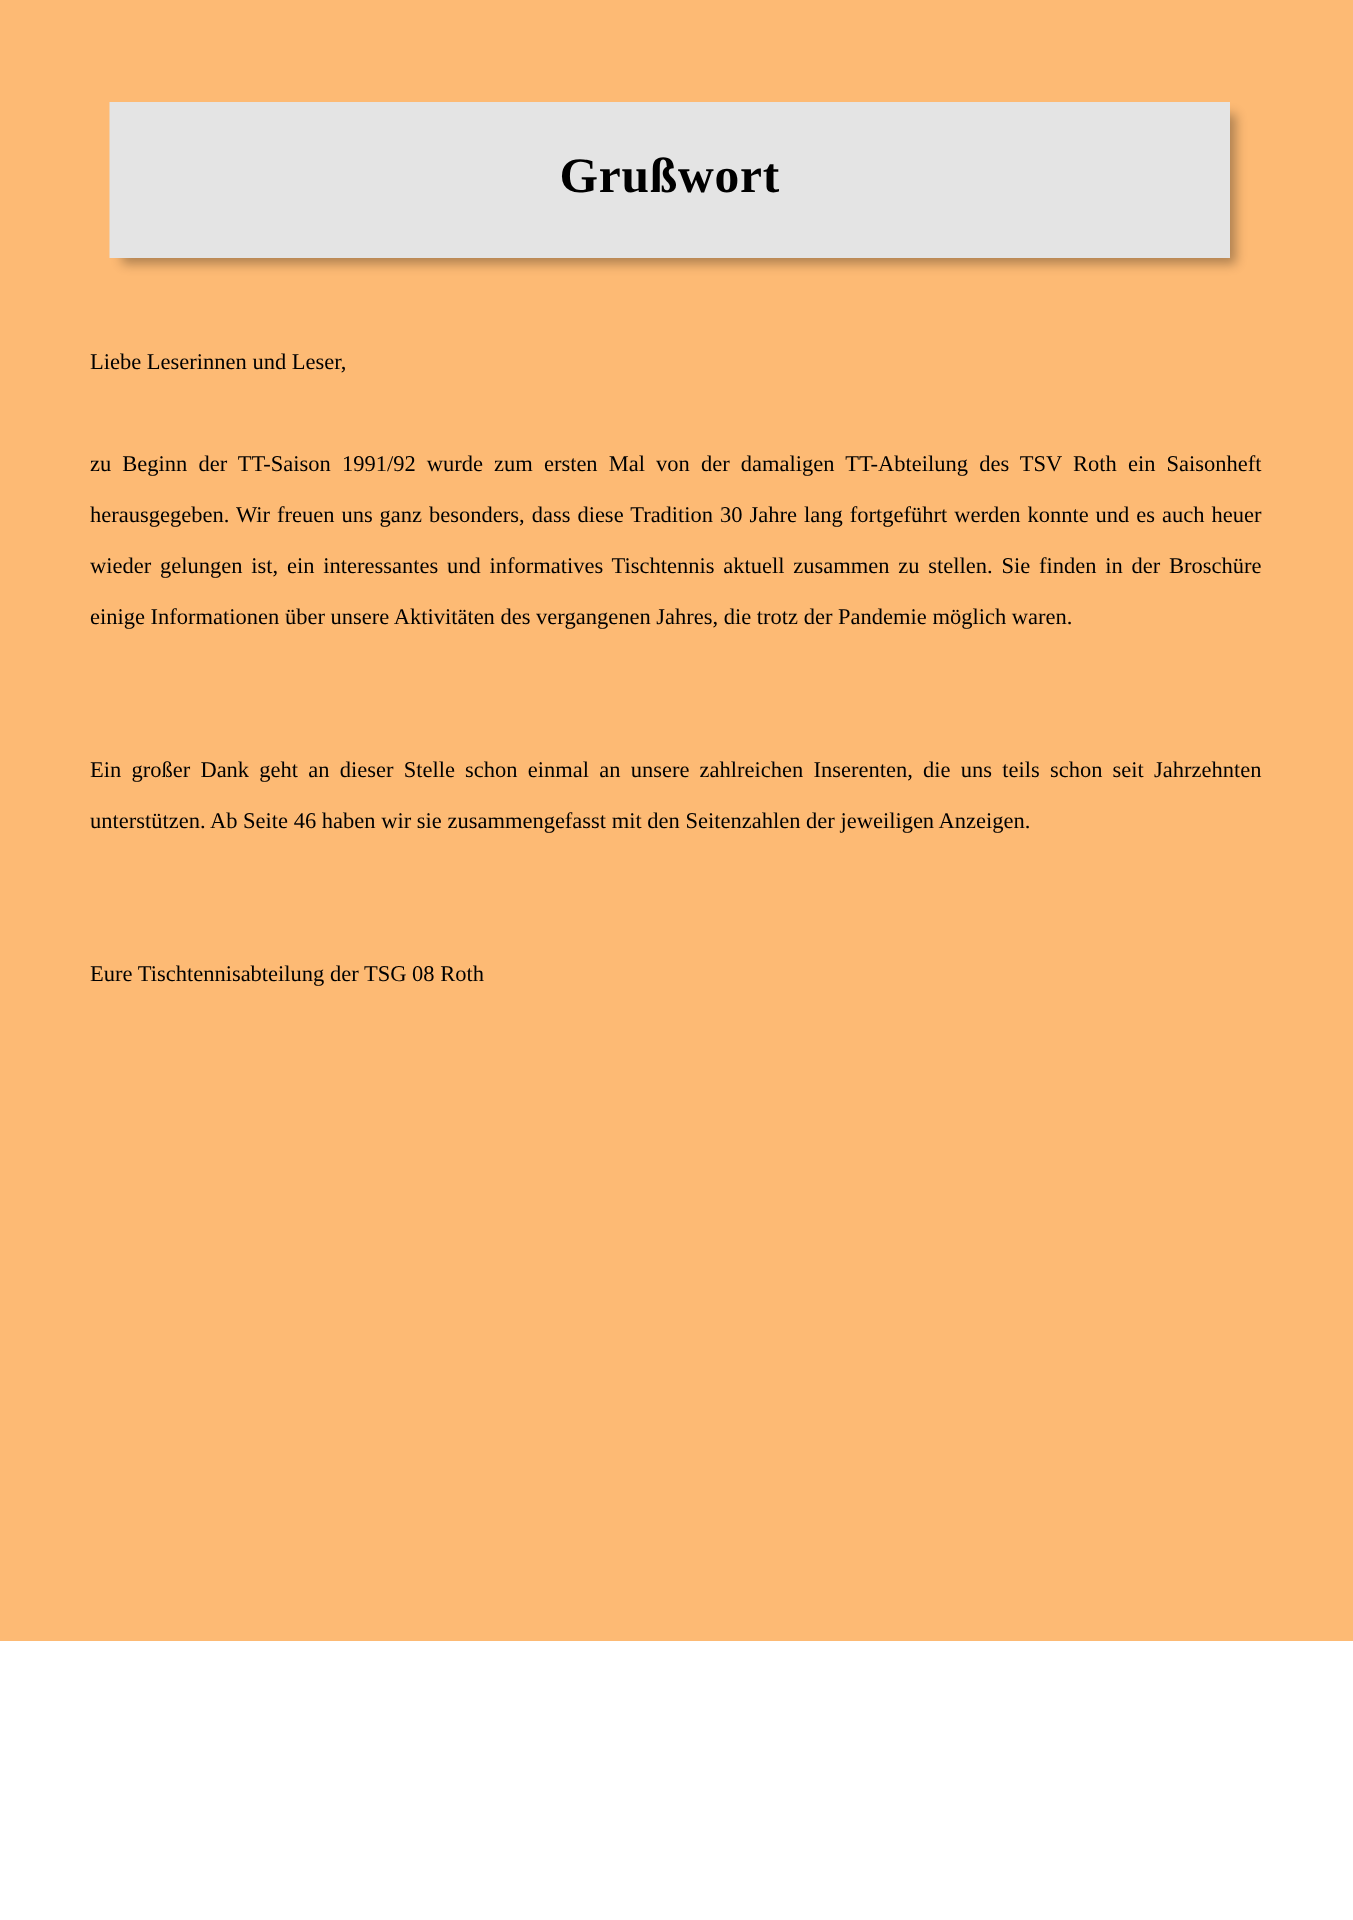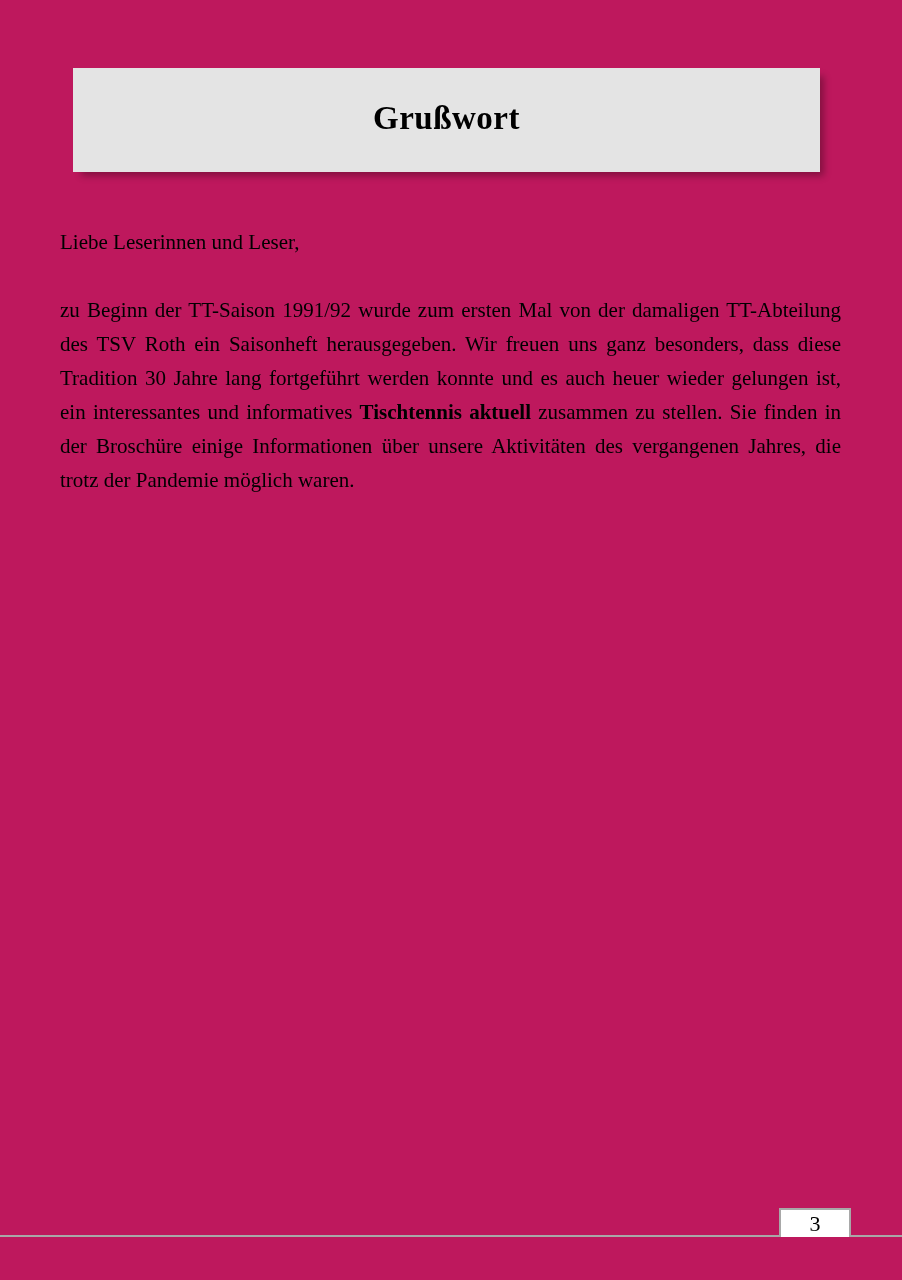--- a/index.html
+++ b/index.html
@@ -3,22 +3,22 @@
 <meta charset="utf-8">
 <style>
   html, body {
     margin: 0;
     padding: 0;
     background: #ffffff;
   }
   .page {
     position: relative;
     width: 902px;
-    height: 1280px;
-    background: #be185d;
+    height: 1094px;
+    background: #fdba74;
     overflow: hidden;
     font-family: "Liberation Serif", "DejaVu Serif", serif;
     color: #000000;
   }
 
   
   .title-banner {
     position: absolute;
     left: 73px;
     top: 68px;
@@ -41,33 +41,33 @@
   }
 
   
   .body-area {
     position: absolute;
     left: 60px;
     top: 225px;
     width: 781px;
   }
   .para {
-    font-size: 21px;
+    font-size: 15px;
     line-height: 34px;
     text-align: justify;
     text-justify: inter-word;
     margin: 0;
     hyphens: none;
   }
   .para.flush {
     text-align: left;
   }
   .gap-1 { height: 34px; }
   .gap-2 { height: 34px; }
-  .para b { font-weight: bold; }
+  .para b { font-weight: normal; }
 
   
   .footer-rule {
     position: absolute;
     left: 0px;
     top: 1235px;
     width: 902px;
     height: 2px;
     background: #a8a8a8;
   }
@@ -107,26 +107,28 @@
 
     <div class="gap-1"></div>
 
     <p class="para"><span>zu Beginn der TT-Saison 1991/92 wurde zum ersten Mal von der damaligen TT-Abteilung des TSV Roth ein Saisonheft herausgegeben. Wir freuen uns ganz besonders, dass diese Tradition 30 Jahre lang fortgeführt werden konnte und es auch heuer wieder gelungen ist, ein interessantes und informatives </span><b>Tischtennis aktuell</b><span> zusammen zu stellen. Sie finden in der Broschüre einige Informationen über unsere Aktivitäten des vergangenen Jahres, die trotz der Pandemie möglich waren.</span></p>
 
     <div class="gap-2"></div>
 
 
     <div class="gap-2"></div>
 
+    <p class="para">Ein großer Dank geht an dieser Stelle schon einmal an unsere zahlreichen Inserenten, die uns teils schon seit Jahrzehnten unterstützen. Ab Seite 46 haben wir sie zusammengefasst mit den Seitenzahlen der jeweiligen Anzeigen.</p>
 
     <div class="gap-2"></div>
 
 
     <div class="gap-2"></div>
 
+    <p class="para flush">Eure Tischtennisabteilung der TSG 08 Roth</p>
 
   </div>
 
   <div class="footer-rule"></div>
 
   <div class="page-number-box">
     <span class="page-number">3</span>
   </div>
 
 </div>

